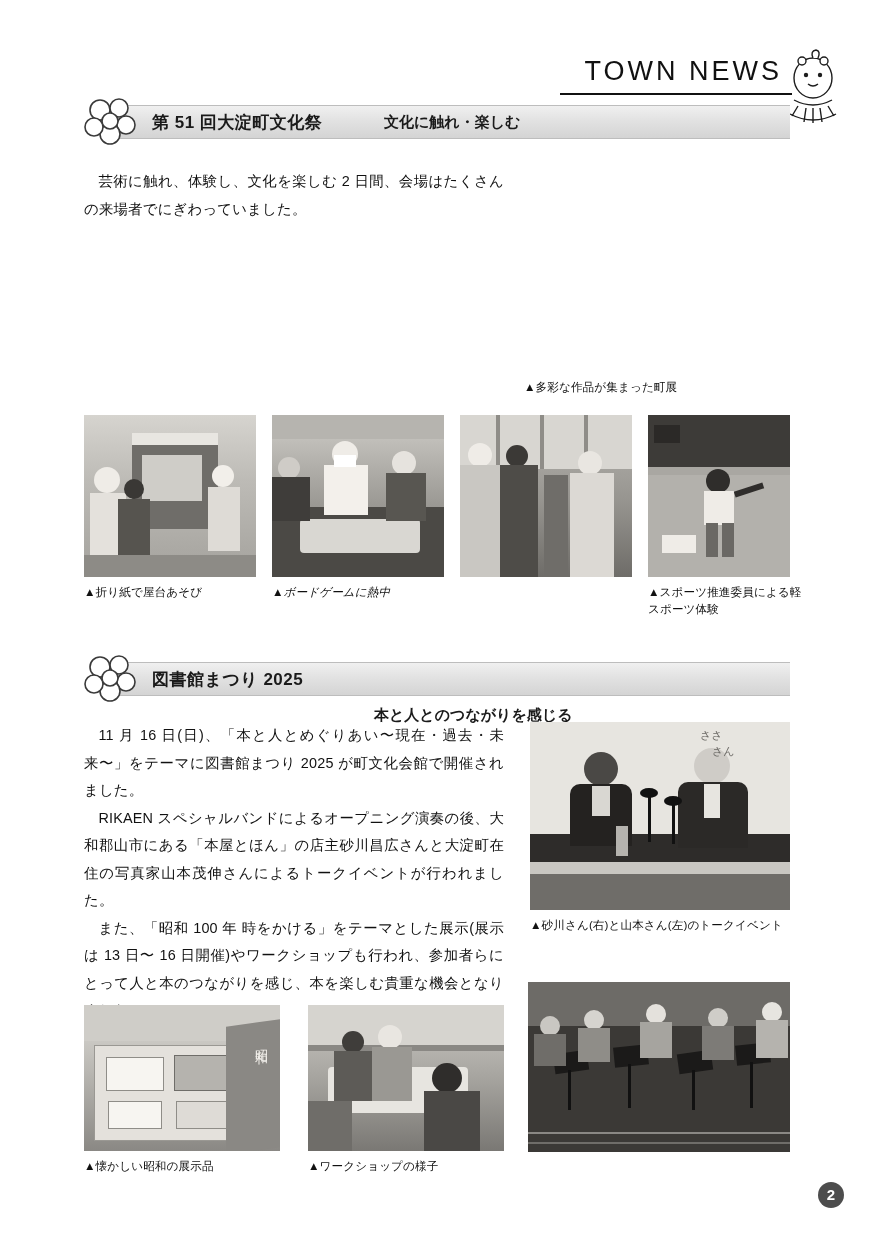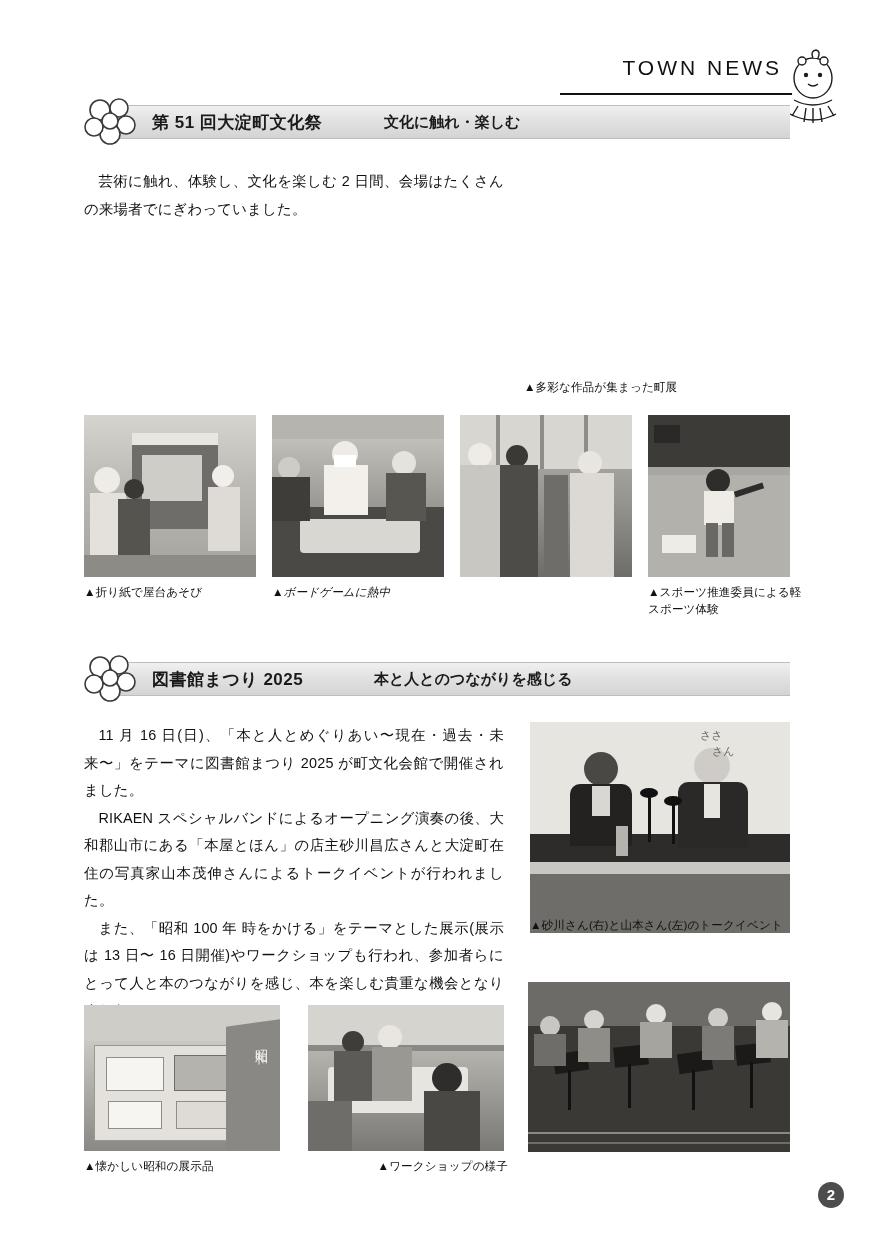--- a/index.html
+++ b/index.html
@@ -24,21 +24,21 @@
     position: absolute;
     top: 48px;
     left: 0;
     width: 874px;
     height: 52px;
   }
   .town-news {
     position: absolute;
     right: 92px;
     top: 8px;
-    font-size: 21px;
+    font-size: 27px;
     letter-spacing: 3px;
     font-family: "Liberation Sans", sans-serif;
     color: #111;
   }
   .masthead-rule {
     position: absolute;
     left: 560px;
     right: 82px;
     top: 45px;
     border-bottom: 2px solid #111;
@@ -297,30 +297,30 @@
           <circle cx="16" cy="13" r="10"></circle>
           <circle cx="35" cy="11" r="9"></circle>
           <circle cx="42" cy="28" r="9"></circle>
           <circle cx="26" cy="37" r="10"></circle>
           <circle cx="10" cy="30" r="9"></circle>
           <circle cx="26" cy="24" r="8"></circle>
         </g>
       </svg>
     </div>
     <div class="title">図書館まつり 2025</div>
-    <div class="sub" style="left:290px;">本と人とのつながりを感じる</div>
+    <div class="sub" style="left:290px;margin-top:36px;">本と人とのつながりを感じる</div>
   </div>
 
   <div class="body-text" style="left:84px; top:722px; width:420px;">
     <p>11 月 16 日(日)、「本と人とめぐりあい〜現在・過去・未来〜」をテーマに図書館まつり 2025 が町文化会館で開催されました。</p>
     <p>RIKAEN スペシャルバンドによるオープニング演奏の後、大和郡山市にある「本屋とほん」の店主砂川昌広さんと大淀町在住の写真家山本茂伸さんによるトークイベントが行われました。</p>
     <p>また、「昭和 100 年 時をかける」をテーマとした展示(展示は 13 日〜 16 日開催)やワークショップも行われ、参加者らにとって人と本のつながりを感じ、本を楽しむ貴重な機会となりました。</p>
   </div>
 
-  <div class="photo p6" style="left:530px; top:722px; width:260px; height:211px;">
+  <div class="photo p6" style="left:530px; top:722px; width:260px; height:188px;">
     <div class="scene">
       <div class="g" style="left:0; top:0; right:0; height:112px; background:#e7e5e0;"></div>
       <div class="g" style="left:0; top:112px; right:0; bottom:0; background:#2e2c2a;"></div>
       <div class="g" style="left:0; top:140px; right:0; height:12px; background:#c9c7c2;"></div>
       <div class="g" style="left:0; top:152px; right:0; bottom:0; background:#6f6d69;"></div>
 
       <div class="g" style="left:54px; top:30px; width:34px; height:34px; border-radius:50%; background:#4a4845;"></div>
       <div class="g" style="left:40px; top:62px; width:62px; height:62px; background:#242220; border-radius:10px 10px 0 0;"></div>
       <div class="g" style="left:62px; top:64px; width:18px; height:30px; background:#d9d7d2;"></div>
 
@@ -362,21 +362,21 @@
       <div class="g" style="left:20px; top:62px; width:140px; height:46px; background:#e7e5e0; border-radius:4px;"></div>
       <div class="g" style="left:34px; top:26px; width:22px; height:22px; border-radius:50%; background:#3f3d3a;"></div>
       <div class="g" style="left:26px; top:46px; width:40px; height:50px; background:#5d5b57;"></div>
       <div class="g" style="left:70px; top:20px; width:24px; height:24px; border-radius:50%; background:#e9e6e1;"></div>
       <div class="g" style="left:64px; top:42px; width:40px; height:54px; background:#9a9893;"></div>
       <div class="g" style="left:124px; top:58px; width:30px; height:30px; border-radius:50%; background:#2f2d2b;"></div>
       <div class="g" style="left:116px; top:86px; width:56px; height:60px; background:#4a4845;"></div>
       <div class="g" style="left:0px; top:96px; width:44px; height:50px; background:#6f6d69;"></div>
     </div>
   </div>
-  <div class="caption" style="left:308px; top:1157px; width:200px;text-align:right;">▲ワークショップの様子</div>
+  <div class="caption" style="left:308px; top:1157px; width:200px;">▲ワークショップの様子</div>
 
   <div class="photo p9" style="left:528px; top:982px; width:262px; height:170px;">
     <div class="scene">
       <div class="g" style="left:0; top:0; right:0; height:44px; background:#6d6b67;"></div>
       <div class="g" style="left:0; top:44px; right:0; bottom:0; background:#3b3936;"></div>
 
       <div class="g" style="left:26px; top:70px; width:34px; height:20px; background:#1b1a19; transform:rotate(-8deg);"></div>
       <div class="g" style="left:40px; top:88px; width:3px; height:40px; background:#111;"></div>
       <div class="g" style="left:86px; top:64px; width:34px; height:20px; background:#1b1a19; transform:rotate(-6deg);"></div>
       <div class="g" style="left:100px; top:82px; width:3px; height:44px; background:#111;"></div>

